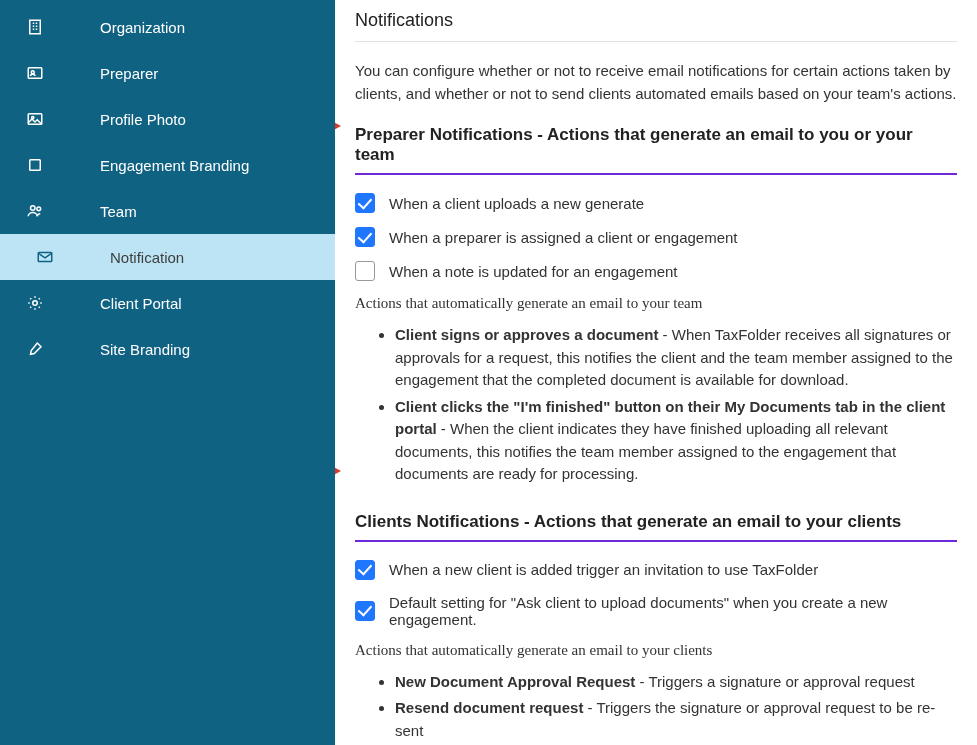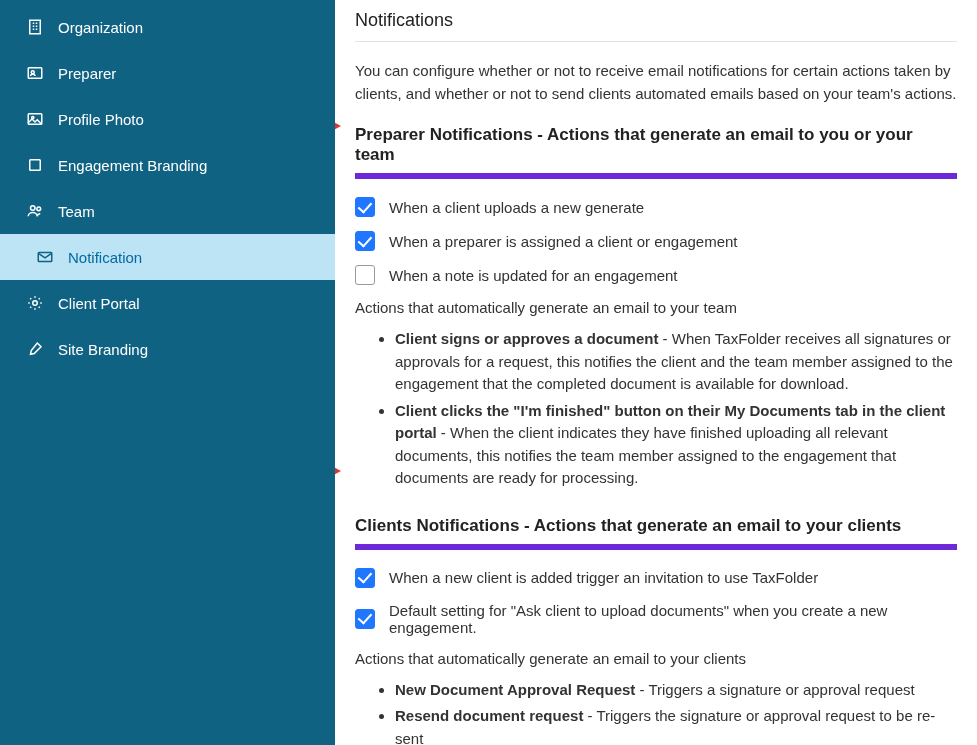--- a/index.html
+++ b/index.html
@@ -20,24 +20,25 @@
     color: #fff;
     padding-top: 4px;
     flex-shrink: 0;
   }
   .sidebar-item {
     display: flex;
     align-items: center;
     padding: 14px 22px;
     cursor: pointer;
     font-size: 15px;
+    gap: 42px;
   }
   .sidebar-item.active {
     background: #BCE4F5;
-    color: #0369a1;
+    color: #404040;
     padding-left: 32px;
   }
   .sidebar-item .icon {
     width: 26px;
     display: inline-flex;
     align-items: center;
     justify-content: center;
     margin-right: 10px;
   }
   .sidebar-item .icon svg { stroke: currentColor; fill: none; }
@@ -61,21 +62,21 @@
     font-size: 15px;
     line-height: 1.5;
     margin-bottom: 20px;
     color: #333;
   }
   h3.section-title {
     font-size: 17px;
     font-weight: 700;
     color: #222;
     padding-bottom: 8px;
-    border-bottom: 6px solid #6d28d9;
+    border-bottom: 2px solid #6d28d9;
     margin-bottom: 18px;
   }
   .check-row {
     display: flex;
     align-items: center;
     margin-bottom: 14px;
   }
   .checkbox {
     width: 20px;
     height: 20px;
@@ -98,20 +99,21 @@
     border: solid #fff;
     border-width: 0 2.5px 2.5px 0;
     transform: rotate(42deg) translate(-1px,-1px);
   }
   .check-label { font-size: 15px; color: #333; }
   .sub-intro {
     font-size: 15px;
     color: #333;
     margin-top: 6px;
     margin-bottom: 12px;
+    font-family: Liberation Serif, serif;
   }
   ul.bullets {
     list-style: disc;
     padding-left: 40px;
     margin-bottom: 26px;
   }
   ul.bullets li {
     font-size: 15px;
     color: #333;
     line-height: 1.5;

